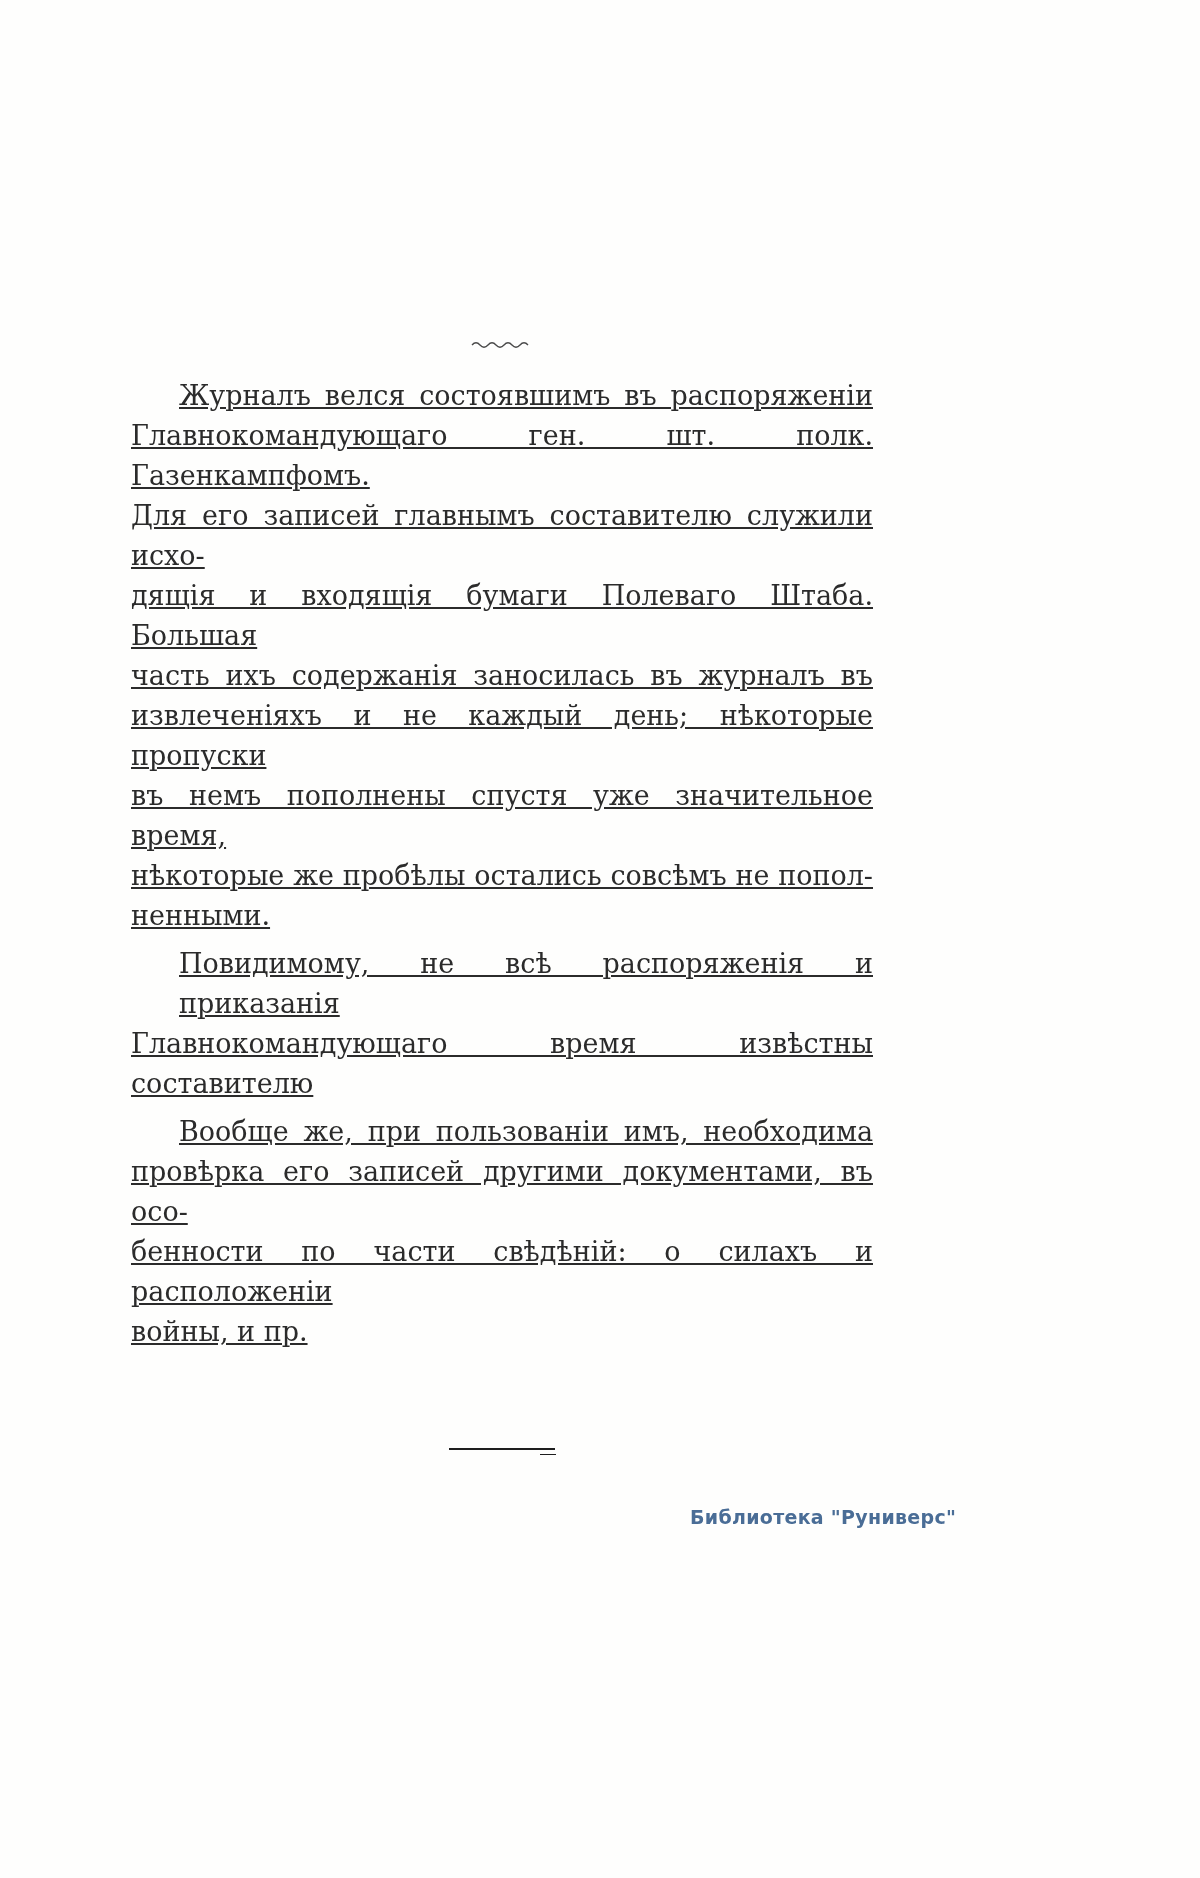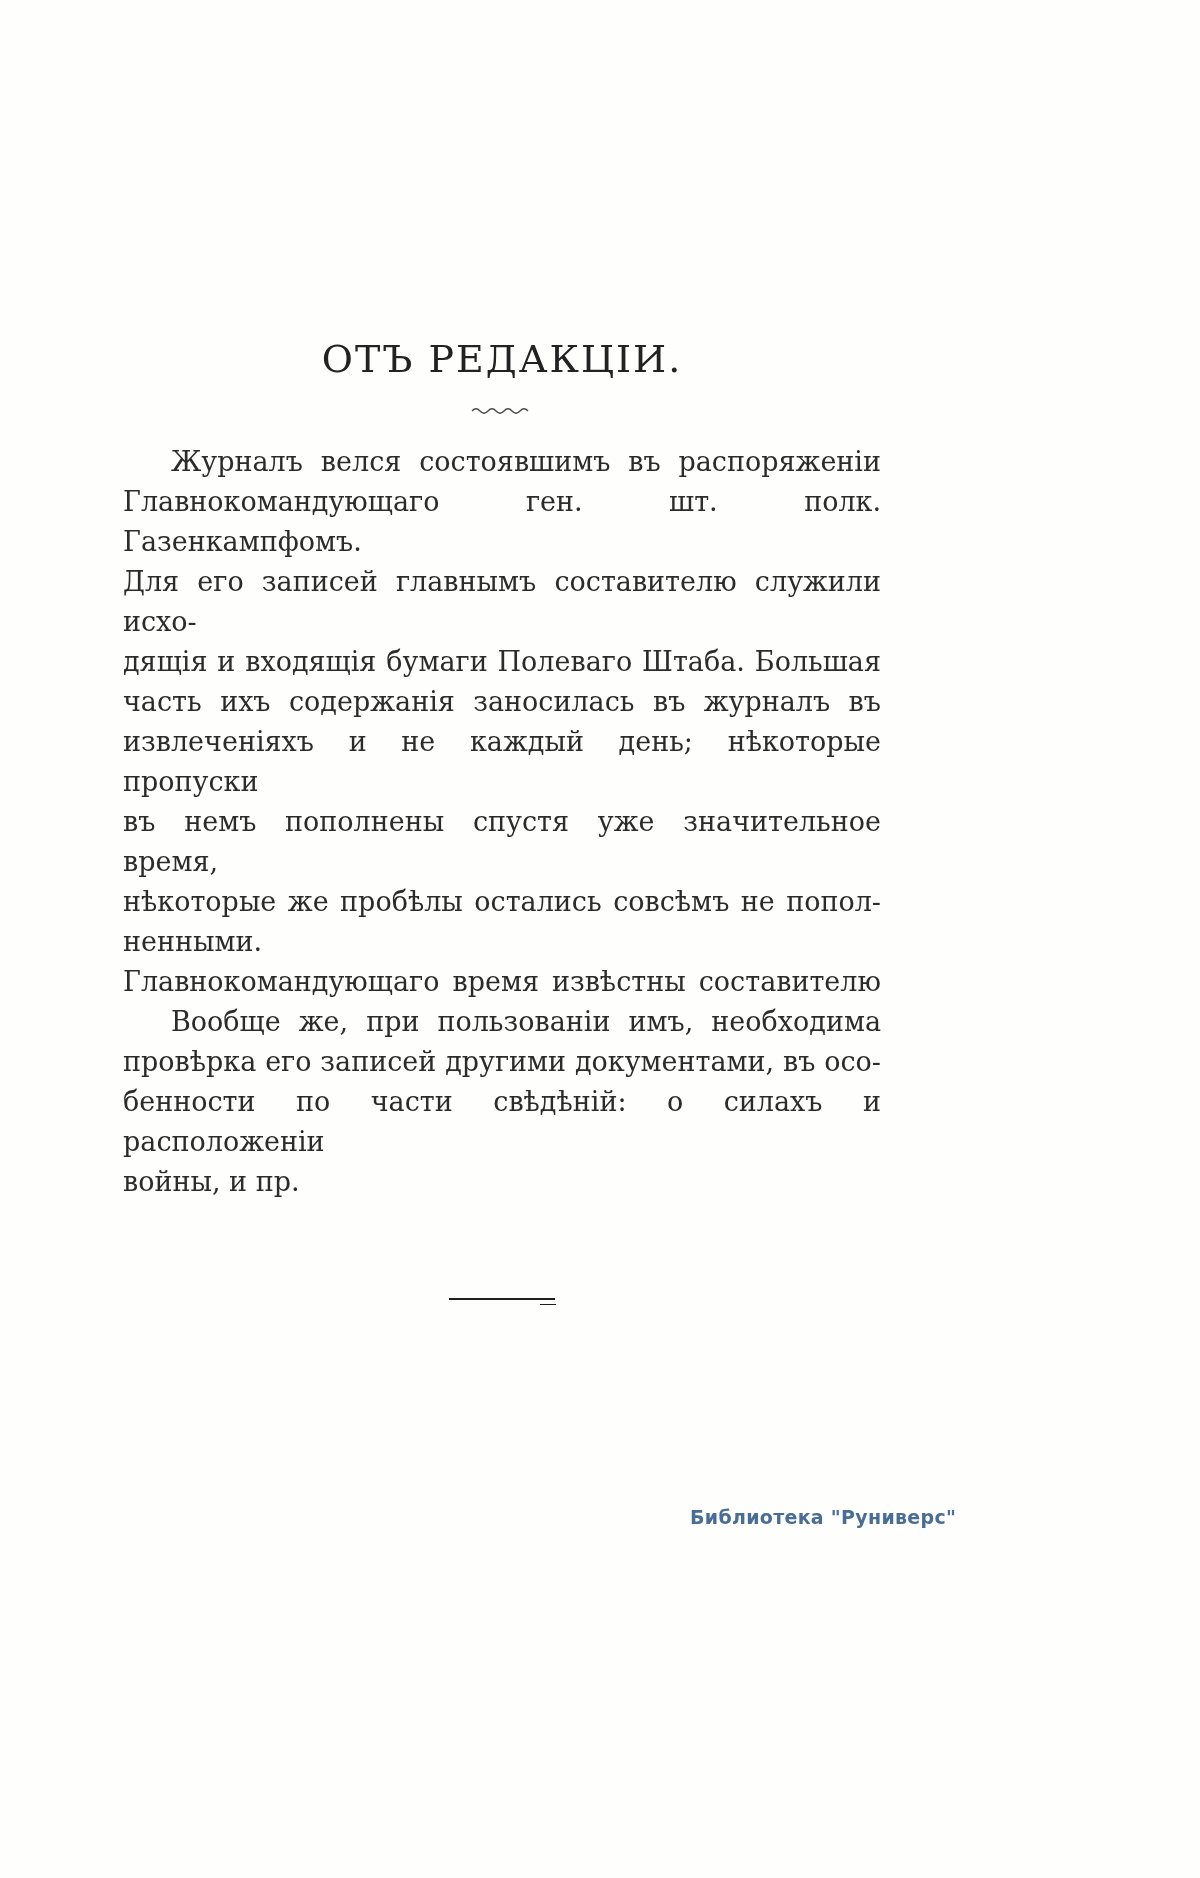--- a/index.html
+++ b/index.html
@@ -30,21 +30,22 @@
     color: #222222;
     margin: 0 0 20px 0;
     line-height: 46px;
   }
   .ornament {
     text-align: center;
     height: 14px;
     margin: 0 0 26px 0;
   }
   .para {
-    margin: 0;
+    margin: 8px;
+    text-decoration: underline;
   }
   .line {
     font-size: 27px;
     line-height: 40px;
     text-align: justify;
     text-align-last: justify;
     white-space: normal;
     color: #2b2b2b;
   }
   .line.first {
@@ -83,41 +84,41 @@
     color: #4a6d96;
     letter-spacing: 0.3px;
   }
 </style>
 </head>
 <body>
 
 <div class="page">
   <div class="content">
 
-    <h1 class="title">ОТЪ РЕДАКЦІИ.</h1>
 
     <div class="ornament">
       <svg width="64" height="12" viewBox="0 0 64 12">
         <path d="M2 6 Q6 1.5 10 6 T18 6 T26 6 T34 6 T42 6 T50 6 T58 6" fill="none" stroke="#4a4a4a" stroke-width="1.3"></path>
       </svg>
     </div>
 
     <div class="para">
       <div class="line first">Журналъ велся состоявшимъ въ распоряженіи</div>
       <div class="line">Главнокомандующаго ген. шт. полк. Газенкампфомъ.</div>
       <div class="line">Для его записей главнымъ составителю служили исхо-</div>
       <div class="line">дящія и входящія бумаги Полеваго Штаба. Большая</div>
       <div class="line">часть ихъ содержанія заносилась въ журналъ въ</div>
       <div class="line">извлеченіяхъ и не каждый день; нѣкоторые пропуски</div>
       <div class="line">въ немъ пополнены спустя уже значительное время,</div>
       <div class="line">нѣкоторые же пробѣлы остались совсѣмъ не попол-</div>
       <div class="line last">ненными.</div>
     </div>
 
     <div class="para">
+      <div class="line first">Повидимому, не всѣ распоряженія и приказанія</div>
       <div class="line">Главнокомандующаго время извѣстны составителю</div>
     </div>
 
     <div class="para">
       <div class="line first">Вообще же, при пользованіи имъ, необходима</div>
       <div class="line">провѣрка его записей другими документами, въ осо-</div>
       <div class="line">бенности по части свѣдѣній: о силахъ и расположеніи</div>
       <div class="line last">войны, и пр.</div>
     </div>
 

